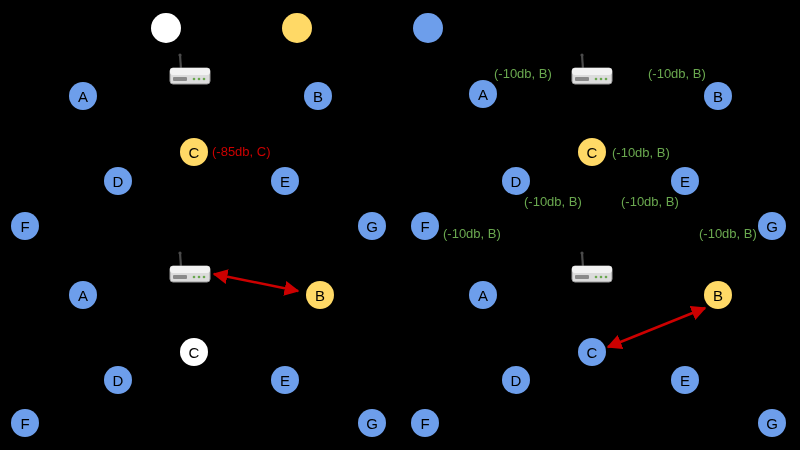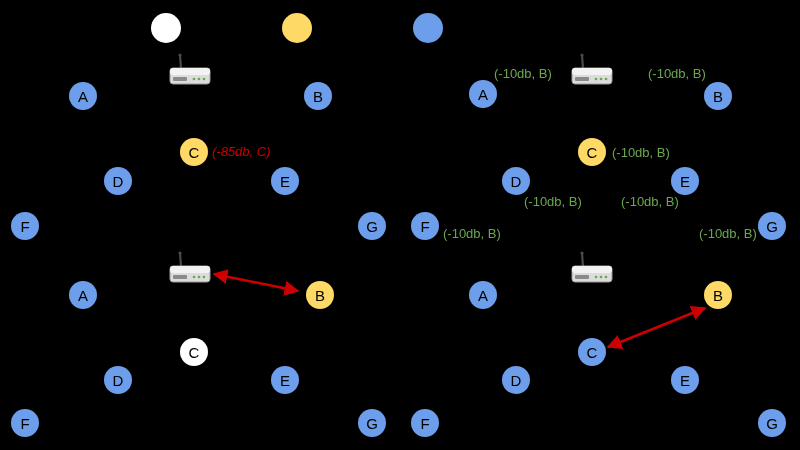--- a/index.html
+++ b/index.html
@@ -89,21 +89,21 @@
     <div class="node" style="height: 28px; width: 28px; left: 271px; top: 366px; background: rgb(109, 158, 235); color: rgb(0, 0, 0);">E</div>
     <div class="node" style="height: 28px; width: 28px; left: 11px; top: 409px; background: rgb(109, 158, 235); color: rgb(0, 0, 0);">F</div>
     <div class="node" style="height: 28px; width: 28px; left: 358px; top: 409px; background: rgb(109, 158, 235); color: rgb(0, 0, 0);">G</div>
     <div class="node" style="height: 28px; width: 28px; left: 469px; top: 281px; background: rgb(109, 158, 235); color: rgb(0, 0, 0);">A</div>
     <div class="node" style="height: 28px; width: 28px; left: 704px; top: 281px; background: rgb(255, 217, 102); color: rgb(0, 0, 0);">B</div>
     <div class="node" style="height: 28px; width: 28px; left: 578px; top: 338px; background: rgb(109, 158, 235); color: rgb(0, 0, 0);">C</div>
     <div class="node" style="height: 28px; width: 28px; left: 502px; top: 366px; background: rgb(109, 158, 235); color: rgb(0, 0, 0);">D</div>
     <div class="node" style="height: 28px; width: 28px; left: 671px; top: 366px; background: rgb(109, 158, 235); color: rgb(0, 0, 0);">E</div>
     <div class="node" style="height: 28px; width: 28px; left: 411px; top: 409px; background: rgb(109, 158, 235); color: rgb(0, 0, 0);">F</div>
     <div class="node" style="height: 28px; width: 28px; left: 758px; top: 409px; background: rgb(109, 158, 235); color: rgb(0, 0, 0);">G</div>
-    <div class="annotation" style="left: 212px; top: 151px; color: rgb(204, 0, 0); font-style: italic;">(-85db, C)</div>
+    <div class="annotation" style="left: 212px; top: 151px; color: rgb(204, 0, 0);">(-85db, C)</div>
     <div class="annotation" style="left: 494px; top: 73px; color: rgb(106, 168, 79);">(-10db, B)</div>
     <div class="annotation" style="left: 648px; top: 73px; color: rgb(106, 168, 79);">(-10db, B)</div>
     <div class="annotation" style="left: 612px; top: 152px; color: rgb(106, 168, 79);">(-10db, B)</div>
     <div class="annotation" style="left: 524px; top: 201px; color: rgb(106, 168, 79);">(-10db, B)</div>
     <div class="annotation" style="left: 621px; top: 201px; color: rgb(106, 168, 79);">(-10db, B)</div>
     <div class="annotation" style="left: 443px; top: 233px; color: rgb(106, 168, 79);">(-10db, B)</div>
     <div class="annotation" style="left: 699px; top: 233px; color: rgb(106, 168, 79);">(-10db, B)</div>
     <div class="router" style="left: 167px; top: 52px;">
   <svg width="46" height="40" viewBox="0 0 46 40">
     <circle cx="13" cy="3" r="1.6" fill="#4a4a4a"></circle>

